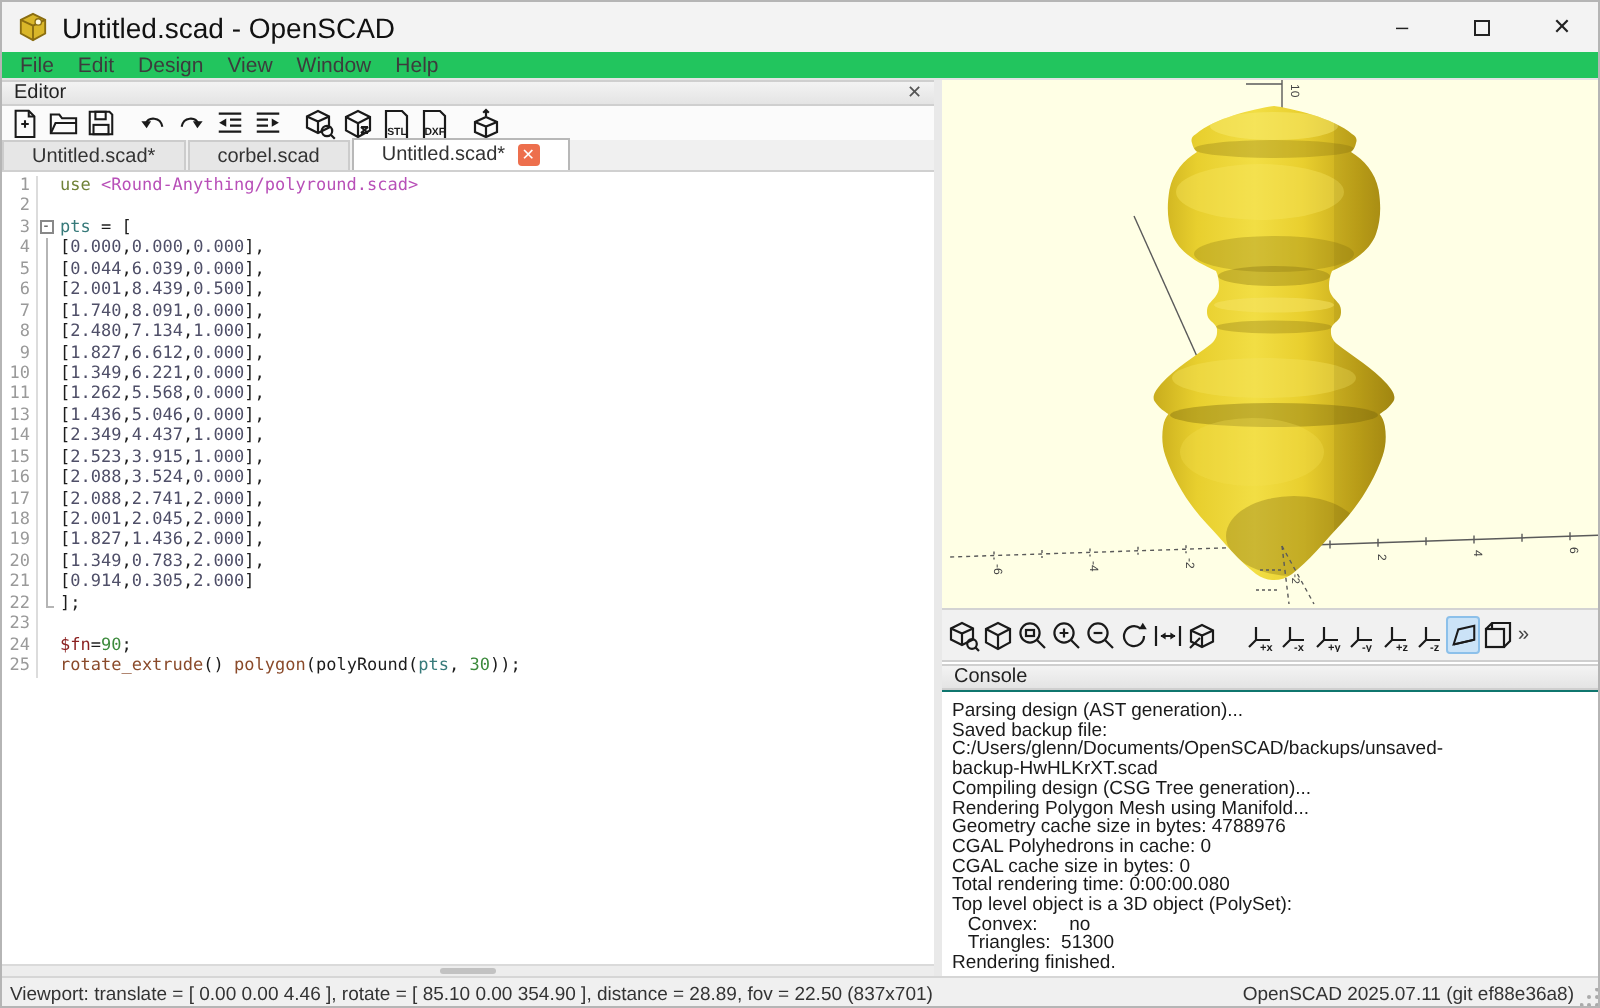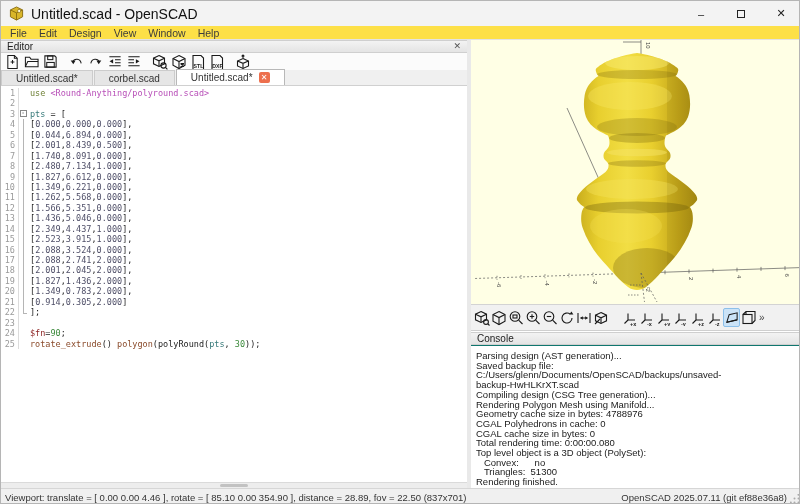--- a/index.html
+++ b/index.html
@@ -10,21 +10,21 @@
   
   .titlebar{position:absolute;left:0;top:0;width:800px;height:25px;background:#f3f3f3;
     display:flex;align-items:center;}
   .app-logo{width:15px;height:15px;margin-left:8px;}
   .title-text{font-size:14px;color:#111;margin-left:7px;}
   .win-controls{position:absolute;right:0;top:0;height:25px;display:flex;}
   .win-btn{width:40px;height:25px;display:flex;align-items:center;justify-content:center;
     color:#222;font-size:11px;}
   .max-glyph{width:8px;height:8px;border:1px solid #222;display:inline-block;}
   
-  .menubar{position:absolute;left:0;top:25px;width:800px;height:14px;background:#fde047;
+  .menubar{position:absolute;left:0;top:25px;width:800px;height:14px;background:#22c55e;
     border-bottom:1px solid #e3e3e3;display:flex;align-items:center;padding-left:3px;}
   .menu-item{font-size:10.5px;color:#3c3c3c;padding:0 6px;}
   
   .panel-header{height:13px;background:linear-gradient(#f3f3f3,#e4e4e4);
     border:1px solid #cfcfcf;border-left:none;border-right:none;
     display:flex;align-items:center;font-size:10px;color:#222;padding:4px 6px;justify-content:space-between;}
   .panel-close{margin-left:auto;color:#555;font-size:9px;line-height:9px;}
   
   .editor-panel{position:absolute;left:0;top:39px;width:466px;height:448px;background:#fff;}
   .ed-toolbar{position:absolute;left:0;top:13px;width:466px;height:17px;background:#fbfbfb;
@@ -226,28 +226,27 @@
         <span>Untitled.scad*</span>
         <span class="tab-close">✕</span>
       </div>
     </div>
 
     <div class="code-area">
         <div class="code-line"><span class="gutter-num">1</span><span class="fold"></span><span class="code-text"><span class="kw">use </span><span class="inc">&lt;Round-Anything/polyround.scad&gt;</span></span></div>
         <div class="code-line"><span class="gutter-num">2</span><span class="fold"></span><span class="code-text"></span></div>
         <div class="code-line"><span class="gutter-num">3</span><span class="fold s"><span class="foldbox">-</span></span><span class="code-text"><span class="ident">pts</span><span class="pl"> = [</span></span></div>
         <div class="code-line"><span class="gutter-num">4</span><span class="fold m"></span><span class="code-text"><span class="pl">[</span><span class="num">0.000</span><span class="pl">,</span><span class="num">0.000</span><span class="pl">,</span><span class="num">0.000</span><span class="pl">],</span></span></div>
-        <div class="code-line"><span class="gutter-num">5</span><span class="fold m"></span><span class="code-text"><span class="pl">[</span><span class="num">0.044</span><span class="pl">,</span><span class="num">6.894</span><span class="pl">,</span><span class="num">0.000</span><span class="pl">],</span></span></div>
+        <div class="code-line"><span class="gutter-num">5</span><span class="fold m"></span><span class="code-text"><span class="pl">[</span><span class="num">0.044</span><span class="pl">,</span><span class="num">6.039</span><span class="pl">,</span><span class="num">0.000</span><span class="pl">],</span></span></div>
         <div class="code-line"><span class="gutter-num">6</span><span class="fold m"></span><span class="code-text"><span class="pl">[</span><span class="num">2.001</span><span class="pl">,</span><span class="num">8.439</span><span class="pl">,</span><span class="num">0.500</span><span class="pl">],</span></span></div>
         <div class="code-line"><span class="gutter-num">7</span><span class="fold m"></span><span class="code-text"><span class="pl">[</span><span class="num">1.740</span><span class="pl">,</span><span class="num">8.091</span><span class="pl">,</span><span class="num">0.000</span><span class="pl">],</span></span></div>
         <div class="code-line"><span class="gutter-num">8</span><span class="fold m"></span><span class="code-text"><span class="pl">[</span><span class="num">2.480</span><span class="pl">,</span><span class="num">7.134</span><span class="pl">,</span><span class="num">1.000</span><span class="pl">],</span></span></div>
         <div class="code-line"><span class="gutter-num">9</span><span class="fold m"></span><span class="code-text"><span class="pl">[</span><span class="num">1.827</span><span class="pl">,</span><span class="num">6.612</span><span class="pl">,</span><span class="num">0.000</span><span class="pl">],</span></span></div>
         <div class="code-line"><span class="gutter-num">10</span><span class="fold m"></span><span class="code-text"><span class="pl">[</span><span class="num">1.349</span><span class="pl">,</span><span class="num">6.221</span><span class="pl">,</span><span class="num">0.000</span><span class="pl">],</span></span></div>
         <div class="code-line"><span class="gutter-num">11</span><span class="fold m"></span><span class="code-text"><span class="pl">[</span><span class="num">1.262</span><span class="pl">,</span><span class="num">5.568</span><span class="pl">,</span><span class="num">0.000</span><span class="pl">],</span></span></div>
-        <div class="code-line"><span class="gutter-num">12</span><span class="fold m"></span><span class="code-text"><span class="pl">[</span><span class="num">1.566</span><span class="pl">,</span><span class="num">5.351</span><span class="pl">,</span><span class="num">0.000</span><span class="pl">],</span></span></div>
         <div class="code-line"><span class="gutter-num">13</span><span class="fold m"></span><span class="code-text"><span class="pl">[</span><span class="num">1.436</span><span class="pl">,</span><span class="num">5.046</span><span class="pl">,</span><span class="num">0.000</span><span class="pl">],</span></span></div>
         <div class="code-line"><span class="gutter-num">14</span><span class="fold m"></span><span class="code-text"><span class="pl">[</span><span class="num">2.349</span><span class="pl">,</span><span class="num">4.437</span><span class="pl">,</span><span class="num">1.000</span><span class="pl">],</span></span></div>
         <div class="code-line"><span class="gutter-num">15</span><span class="fold m"></span><span class="code-text"><span class="pl">[</span><span class="num">2.523</span><span class="pl">,</span><span class="num">3.915</span><span class="pl">,</span><span class="num">1.000</span><span class="pl">],</span></span></div>
         <div class="code-line"><span class="gutter-num">16</span><span class="fold m"></span><span class="code-text"><span class="pl">[</span><span class="num">2.088</span><span class="pl">,</span><span class="num">3.524</span><span class="pl">,</span><span class="num">0.000</span><span class="pl">],</span></span></div>
         <div class="code-line"><span class="gutter-num">17</span><span class="fold m"></span><span class="code-text"><span class="pl">[</span><span class="num">2.088</span><span class="pl">,</span><span class="num">2.741</span><span class="pl">,</span><span class="num">2.000</span><span class="pl">],</span></span></div>
         <div class="code-line"><span class="gutter-num">18</span><span class="fold m"></span><span class="code-text"><span class="pl">[</span><span class="num">2.001</span><span class="pl">,</span><span class="num">2.045</span><span class="pl">,</span><span class="num">2.000</span><span class="pl">],</span></span></div>
         <div class="code-line"><span class="gutter-num">19</span><span class="fold m"></span><span class="code-text"><span class="pl">[</span><span class="num">1.827</span><span class="pl">,</span><span class="num">1.436</span><span class="pl">,</span><span class="num">2.000</span><span class="pl">],</span></span></div>
         <div class="code-line"><span class="gutter-num">20</span><span class="fold m"></span><span class="code-text"><span class="pl">[</span><span class="num">1.349</span><span class="pl">,</span><span class="num">0.783</span><span class="pl">,</span><span class="num">2.000</span><span class="pl">],</span></span></div>
         <div class="code-line"><span class="gutter-num">21</span><span class="fold m"></span><span class="code-text"><span class="pl">[</span><span class="num">0.914</span><span class="pl">,</span><span class="num">0.305</span><span class="pl">,</span><span class="num">2.000</span><span class="pl">]</span></span></div>
         <div class="code-line"><span class="gutter-num">22</span><span class="fold e"></span><span class="code-text"><span class="pl">];</span></span></div>

